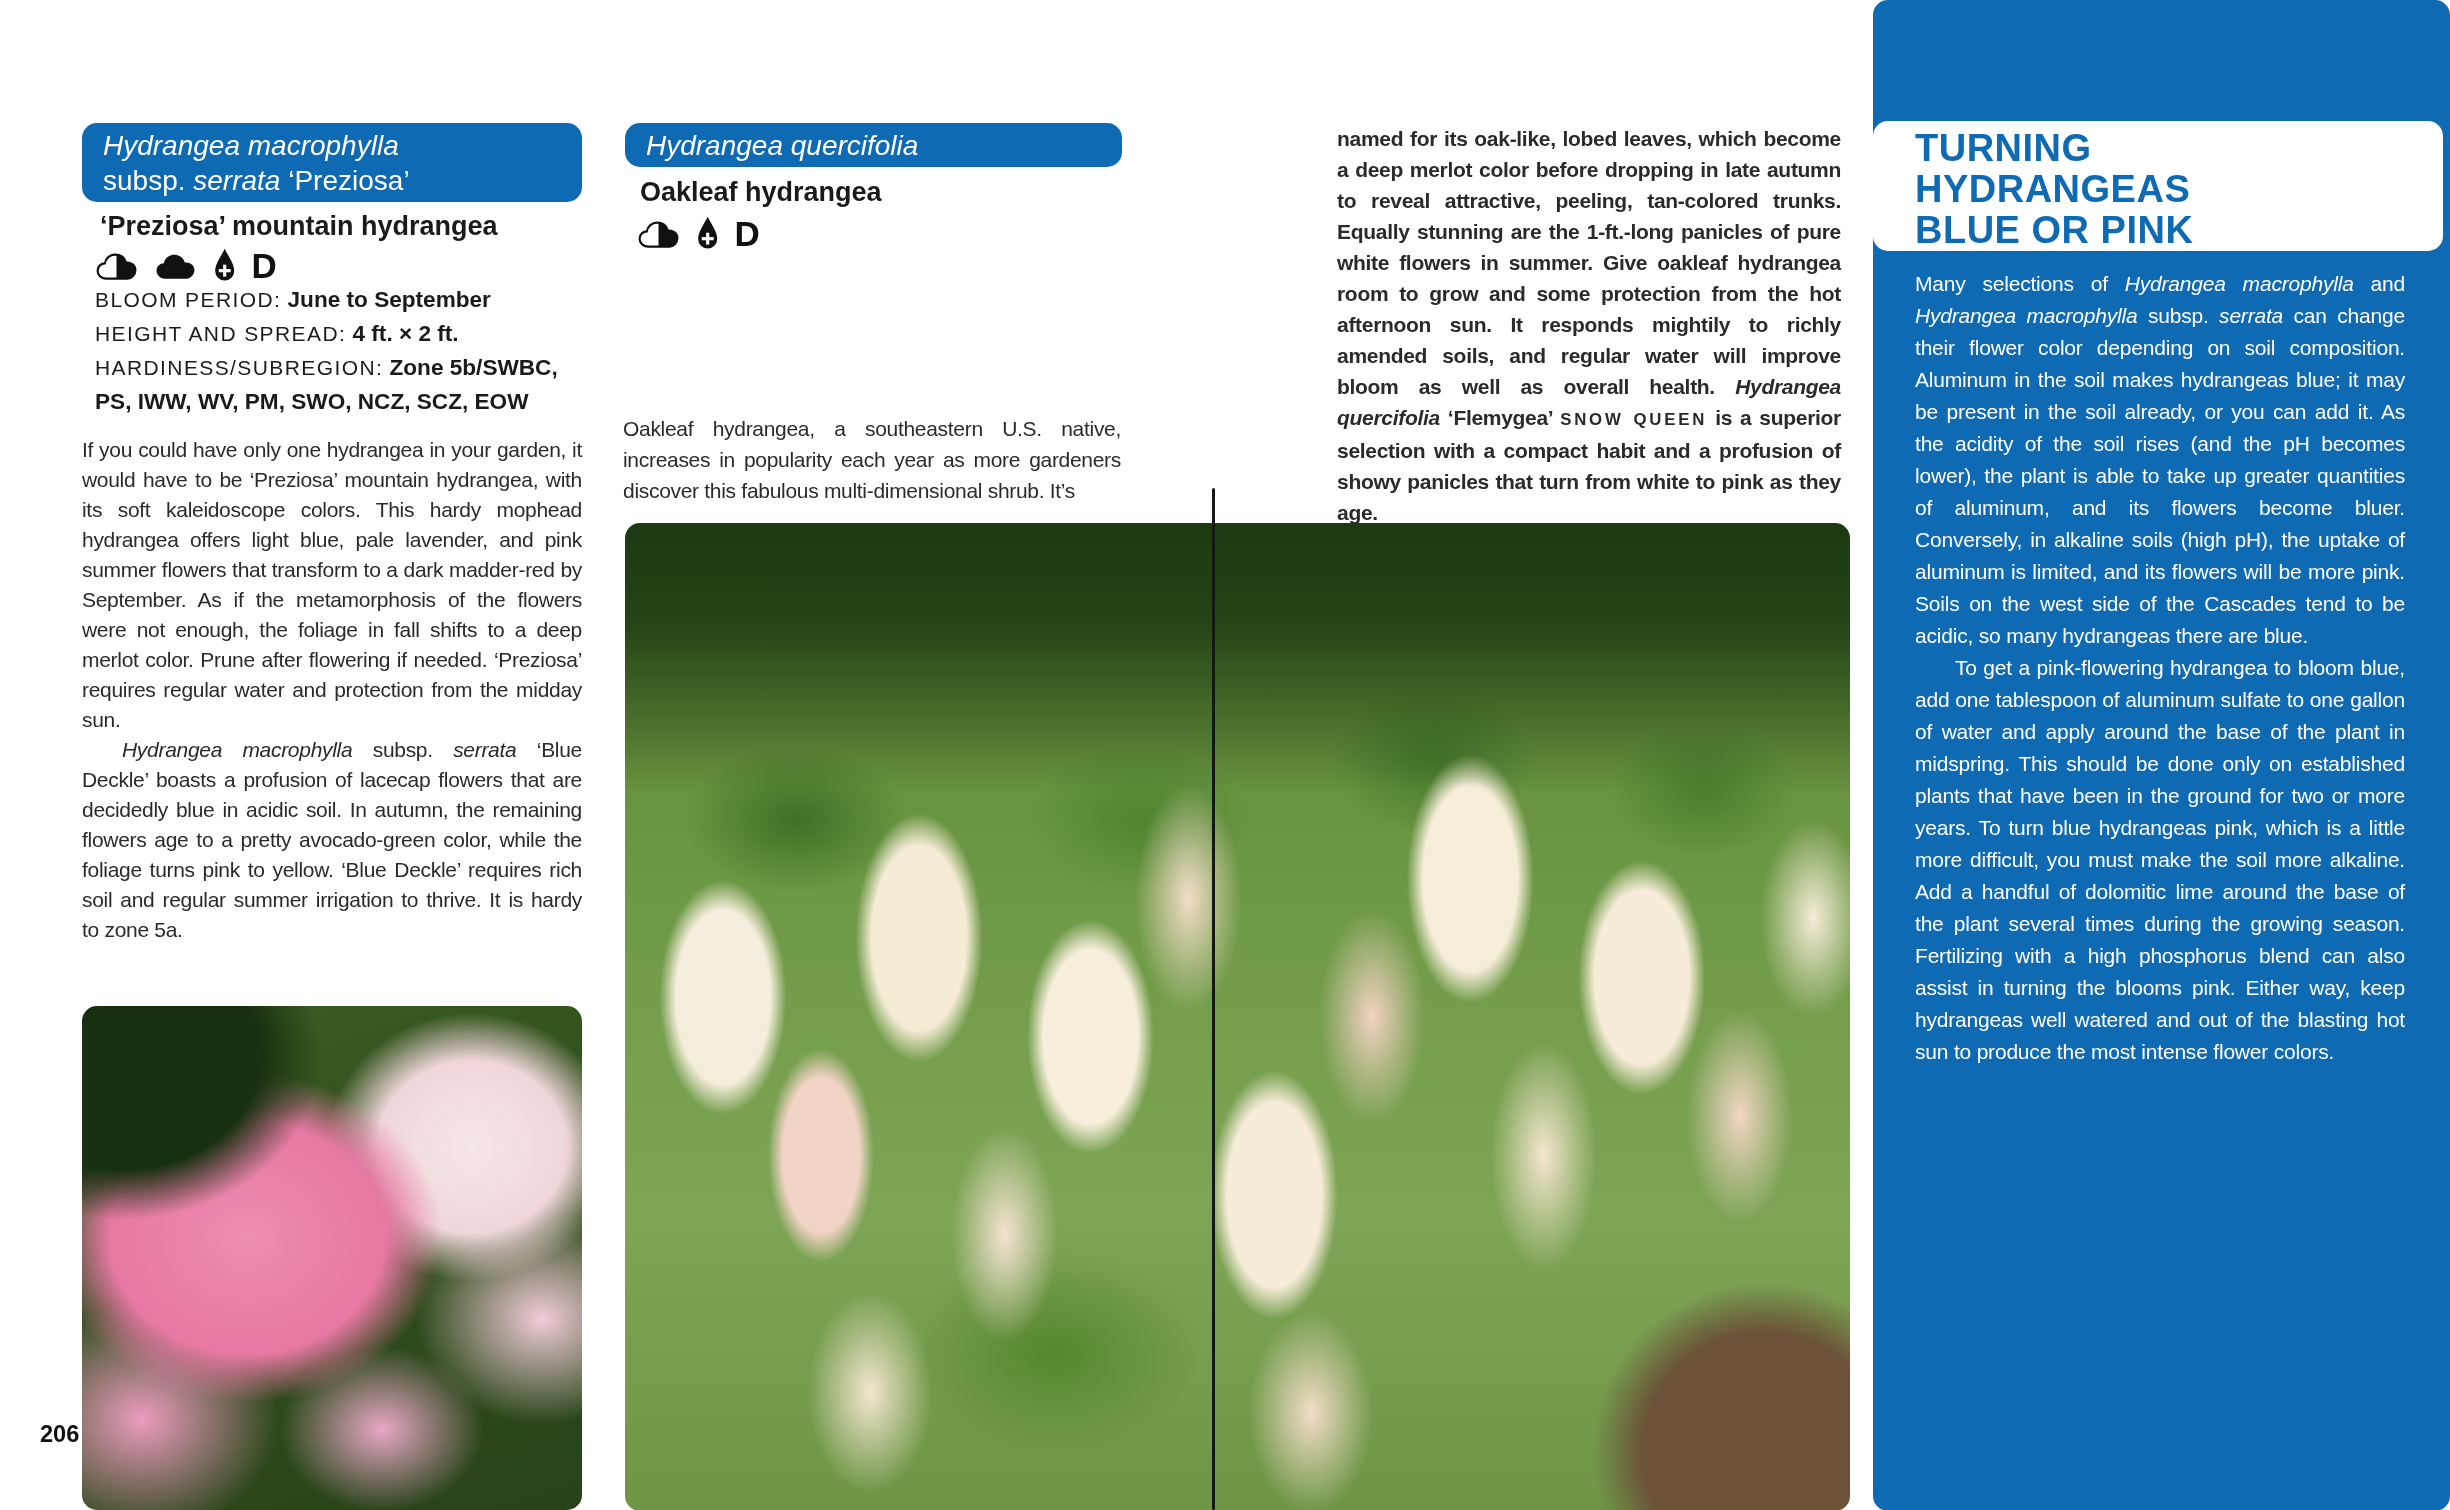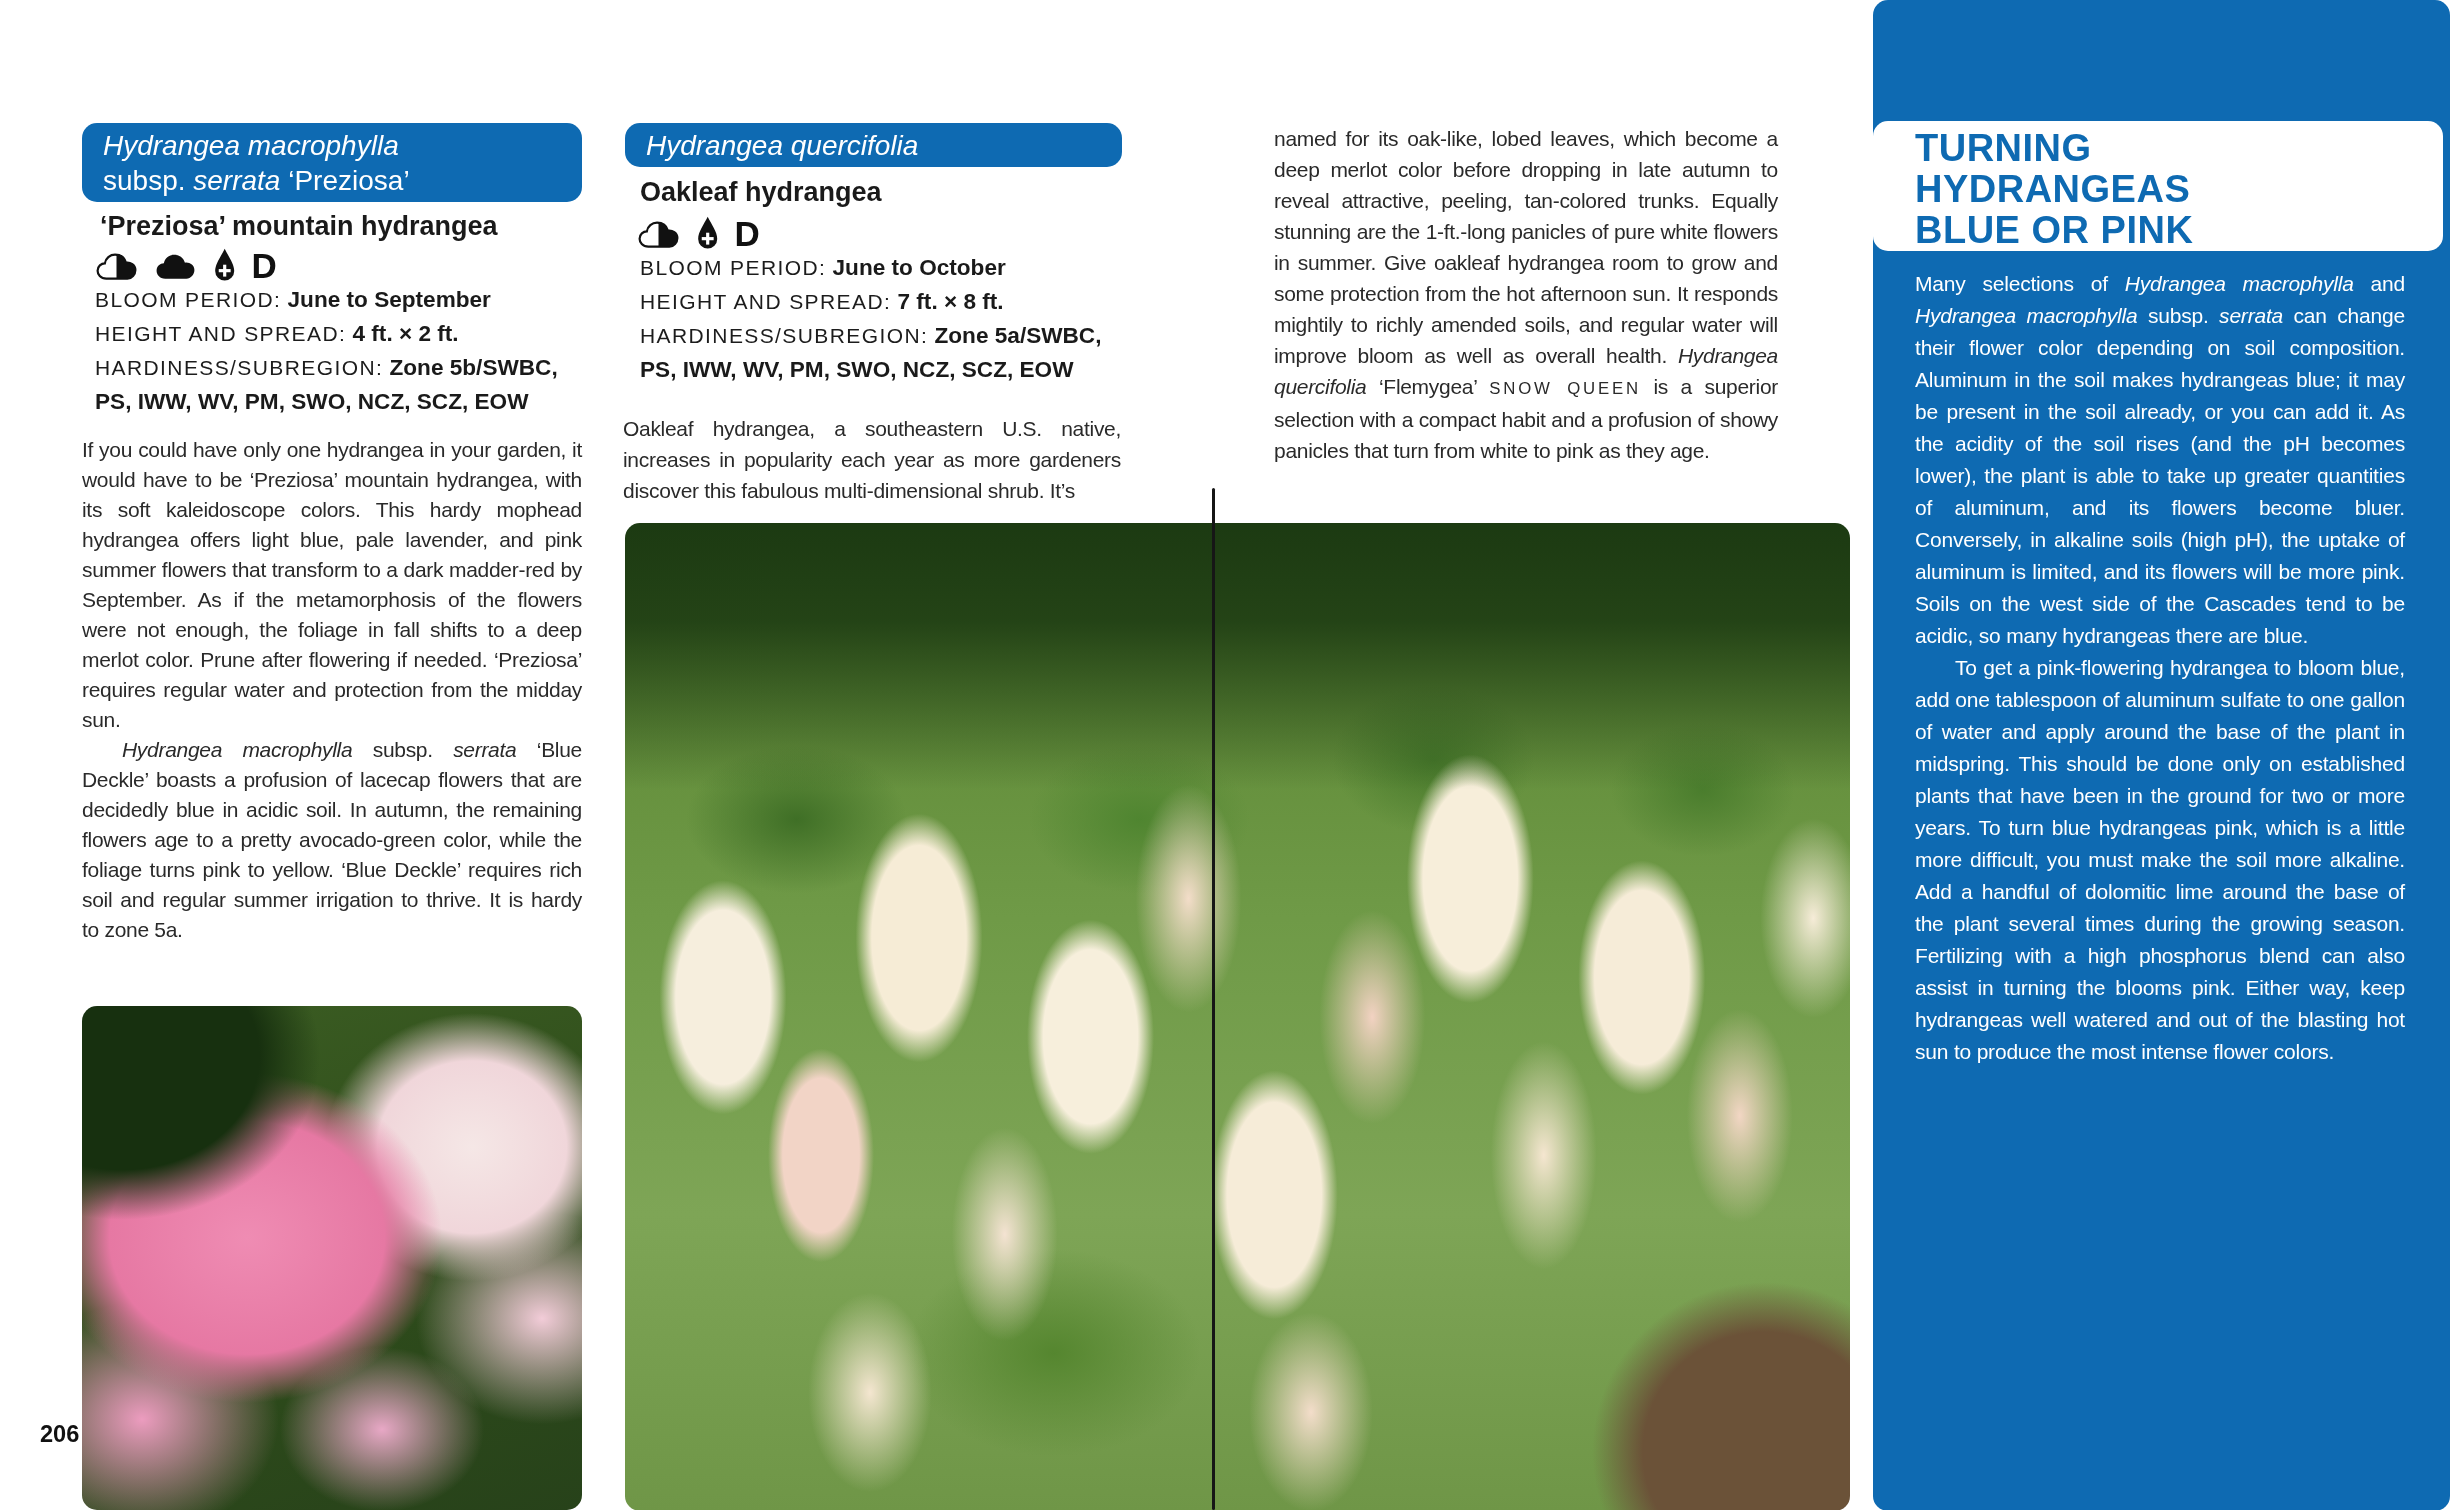--- a/index.html
+++ b/index.html
@@ -44,21 +44,21 @@
 
   .specs{font-size:22.6px;line-height:34px;color:#1a1a1a;}
   .s1{left:85px;top:283px;width:482px;margin-left:10px;}
   .s2{left:640px;top:251px;width:482px;}
   .lab{font-size:21px;letter-spacing:1.4px;color:#1c1c1c;}
   .val{font-size:22.6px;font-weight:700;}
 
   .bodytext{font-size:21px;line-height:30px;text-align:justify;letter-spacing:-0.3px;color:#2a2a2a;}
   .p1{left:82px;top:435px;width:500px;}
   .p2{left:623px;top:413px;width:498px;line-height:31px;}
-  .cont{left:1274px;top:123px;width:504px;line-height:31px;}
+  .cont{left:1337px;top:123px;width:504px;line-height:31px;font-weight:bold;}
 
   
   .photo{z-index:1;}
   .photo-left{
     left:82px;top:1006px;width:500px;height:504px;
     background-image:
       radial-gradient(ellipse 55% 45% at 8% 10%, #17300f 0%, #17300f 50%, rgba(23,48,15,0) 72%),
       radial-gradient(ellipse 50% 42% at 33% 46%, #ef8cb3 0%, #e678a3 55%, rgba(230,120,163,0) 78%),
       radial-gradient(ellipse 38% 32% at 12% 82%, #ec9cbf 0%, rgba(236,156,191,0) 72%),
       radial-gradient(ellipse 42% 38% at 78% 28%, #f5e7e6 0%, #f0d6da 45%, rgba(240,214,218,0) 70%),
@@ -177,25 +177,20 @@
         <svg width="25.4" height="35" viewBox="0 0 32 44">
           <path d="M16 1 C21 11 28 20 28 29 a12 12 0 0 1 -24 0 C4 20 11 11 16 1 z" fill="#111"></path>
           <rect x="14" y="21" width="4" height="15" fill="#fff"></rect>
           <rect x="8.5" y="26.5" width="15" height="4" fill="#fff"></rect>
         </svg>
       </span>
       <span class="spec-icon">
         <span class="dglyph">D</span>
       </span>
     </div>
-  <div class="abs specs s2">
-    <div class="spec"><span class="lab">BLOOM PERIOD:</span> <span class="val">June to October</span></div>
-    <div class="spec"><span class="lab">HEIGHT AND SPREAD:</span> <span class="val">7 ft. × 8 ft.</span></div>
-    <div class="spec"><span class="lab">HARDINESS/SUBREGION:</span> <span class="val">Zone 5a/SWBC, PS, IWW, WV, PM, SWO, NCZ, SCZ, EOW</span></div>
-  </div>
   <div class="abs bodytext p2">
     <p><span>Oakleaf hydrangea, a southeastern U.S. native, increases in popularity each year as more gardeners discover this fabulous multi-dimensional shrub. It’s</span></p>
   </div>
   <div class="abs photo photo-center"></div>
 
   <div class="abs bodytext cont">
     <p><span>named for its oak-like, lobed leaves, which become a deep merlot color before dropping in late autumn to reveal attractive, peeling, tan-colored trunks. Equally stunning are the 1-ft.-long panicles of pure white flowers in summer. Give oakleaf hydrangea room to grow and some protection from the hot afternoon sun. It responds mightily to richly amended soils, and regular water will improve bloom as well as overall health. </span><span class="it">Hydrangea quercifolia</span><span> ‘Flemygea’ </span><span class="sc">SNOW QUEEN</span><span> is a superior selection with a compact habit and a profusion of showy panicles that turn from white to pink as they age.</span></p>
   </div>
 
   <div class="abs gutter"></div>

